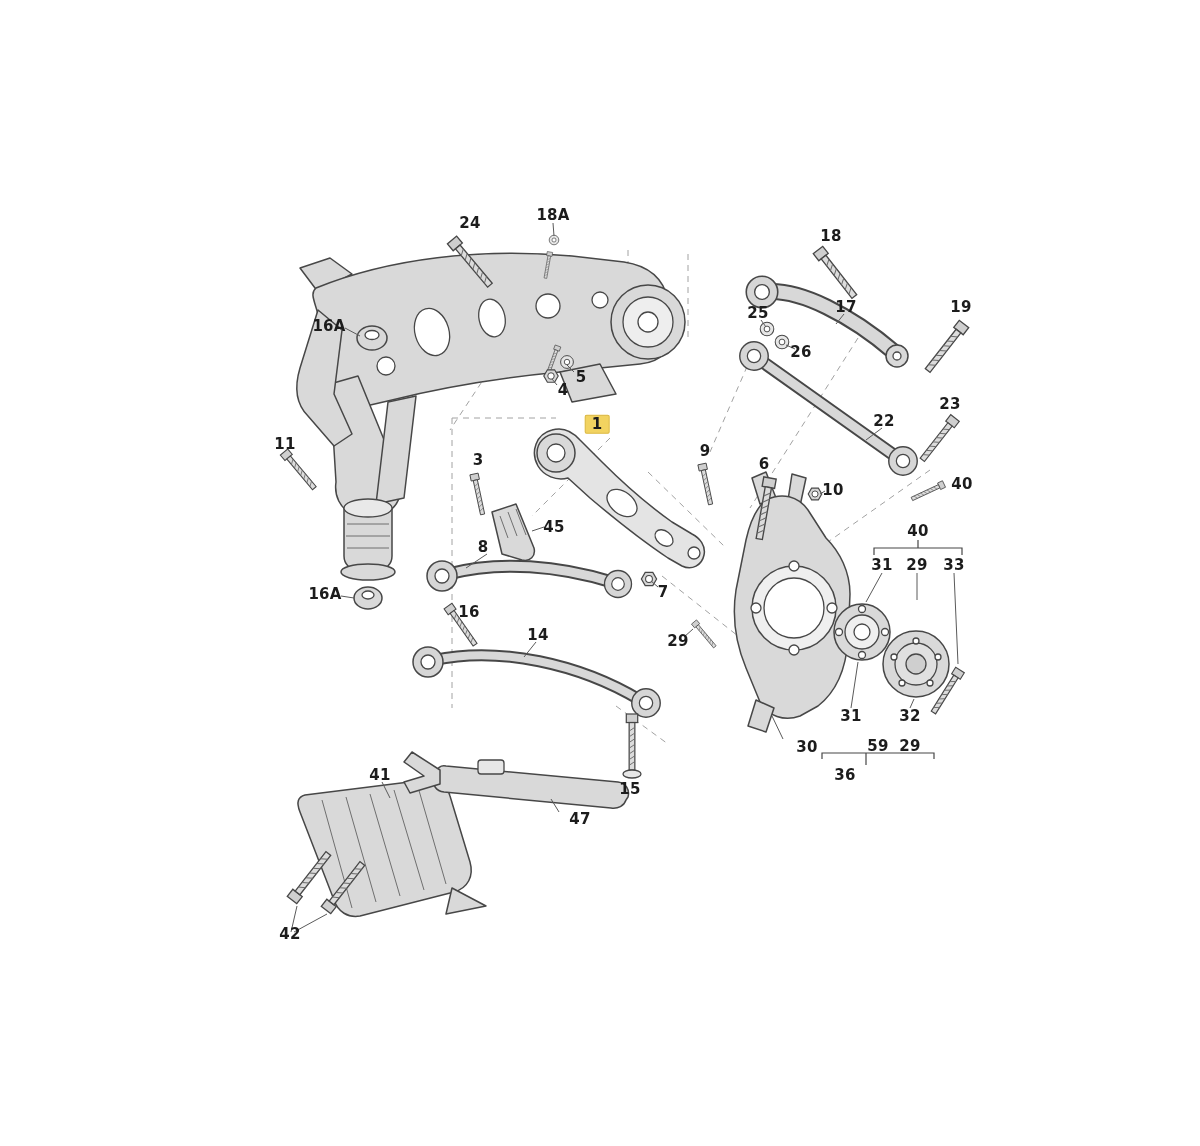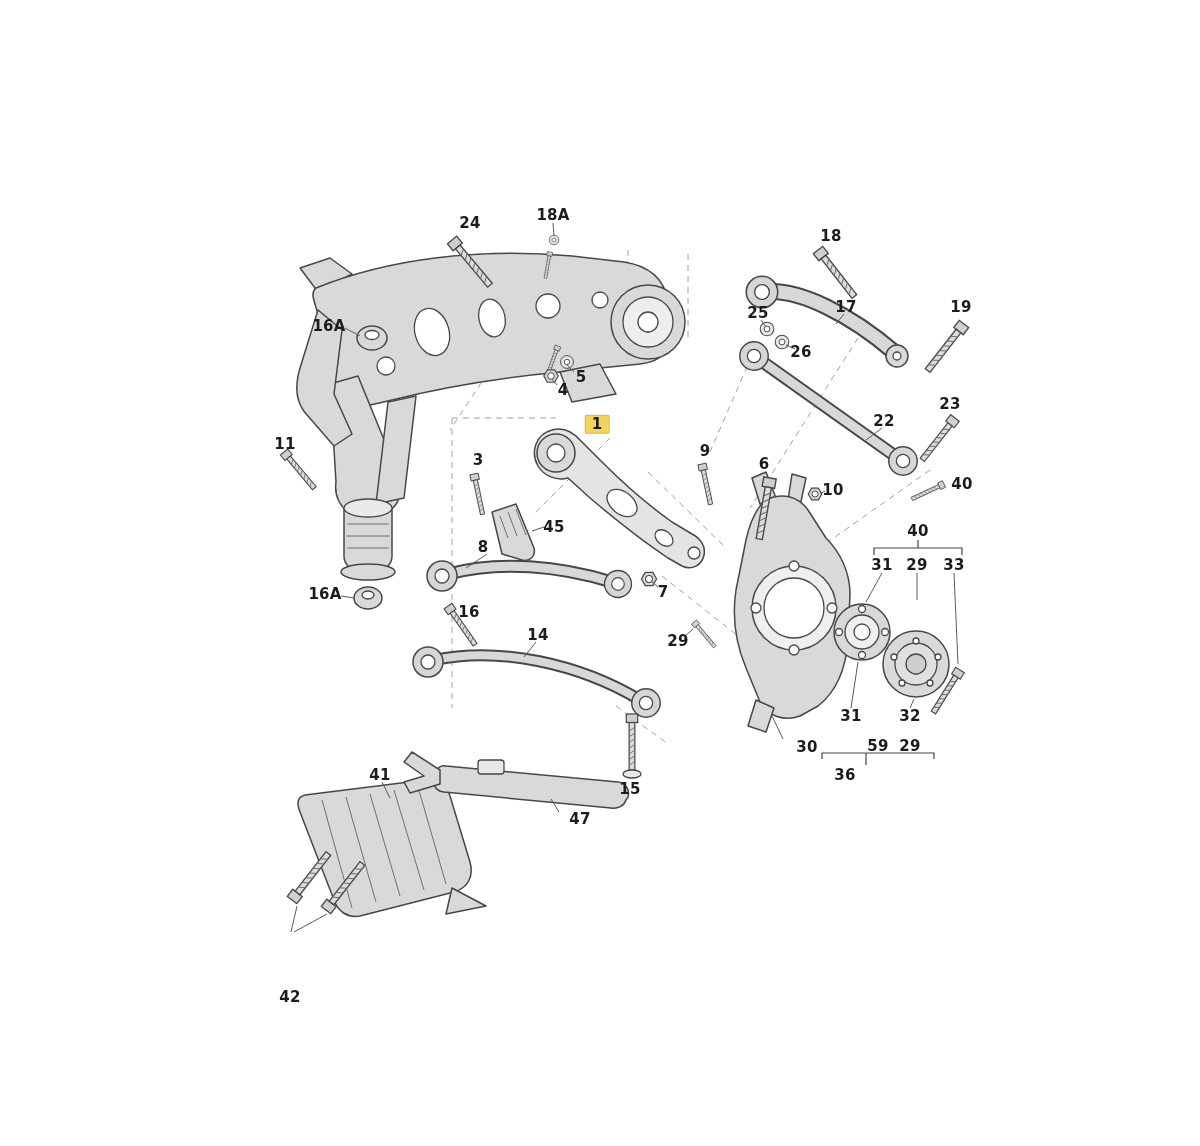--- a/index.html
+++ b/index.html
@@ -293,16 +293,16 @@
       <div class="part-label" style="left: 678px; top: 641px;">29</div>
       <div class="part-label" style="left: 851px; top: 716px;">31</div>
       <div class="part-label" style="left: 910px; top: 716px;">32</div>
       <div class="part-label" style="left: 783px; top: 747px; margin-left: 24px;">30</div>
       <div class="part-label" style="left: 878px; top: 746px;">59</div>
       <div class="part-label" style="left: 910px; top: 746px;">29</div>
       <div class="part-label" style="left: 845px; top: 775px;">36</div>
       <div class="part-label" style="left: 630px; top: 789px; text-align: right;">15</div>
       <div class="part-label" style="left: 380px; top: 775px;">41</div>
       <div class="part-label" style="left: 580px; top: 819px;">47</div>
-      <div class="part-label" style="left: 290px; top: 997px;">42</div>
+      <div class="part-label" style="left: 290px; top: 934px;">42</div>
     </div>
 
 </div>
 
 </body></html>

